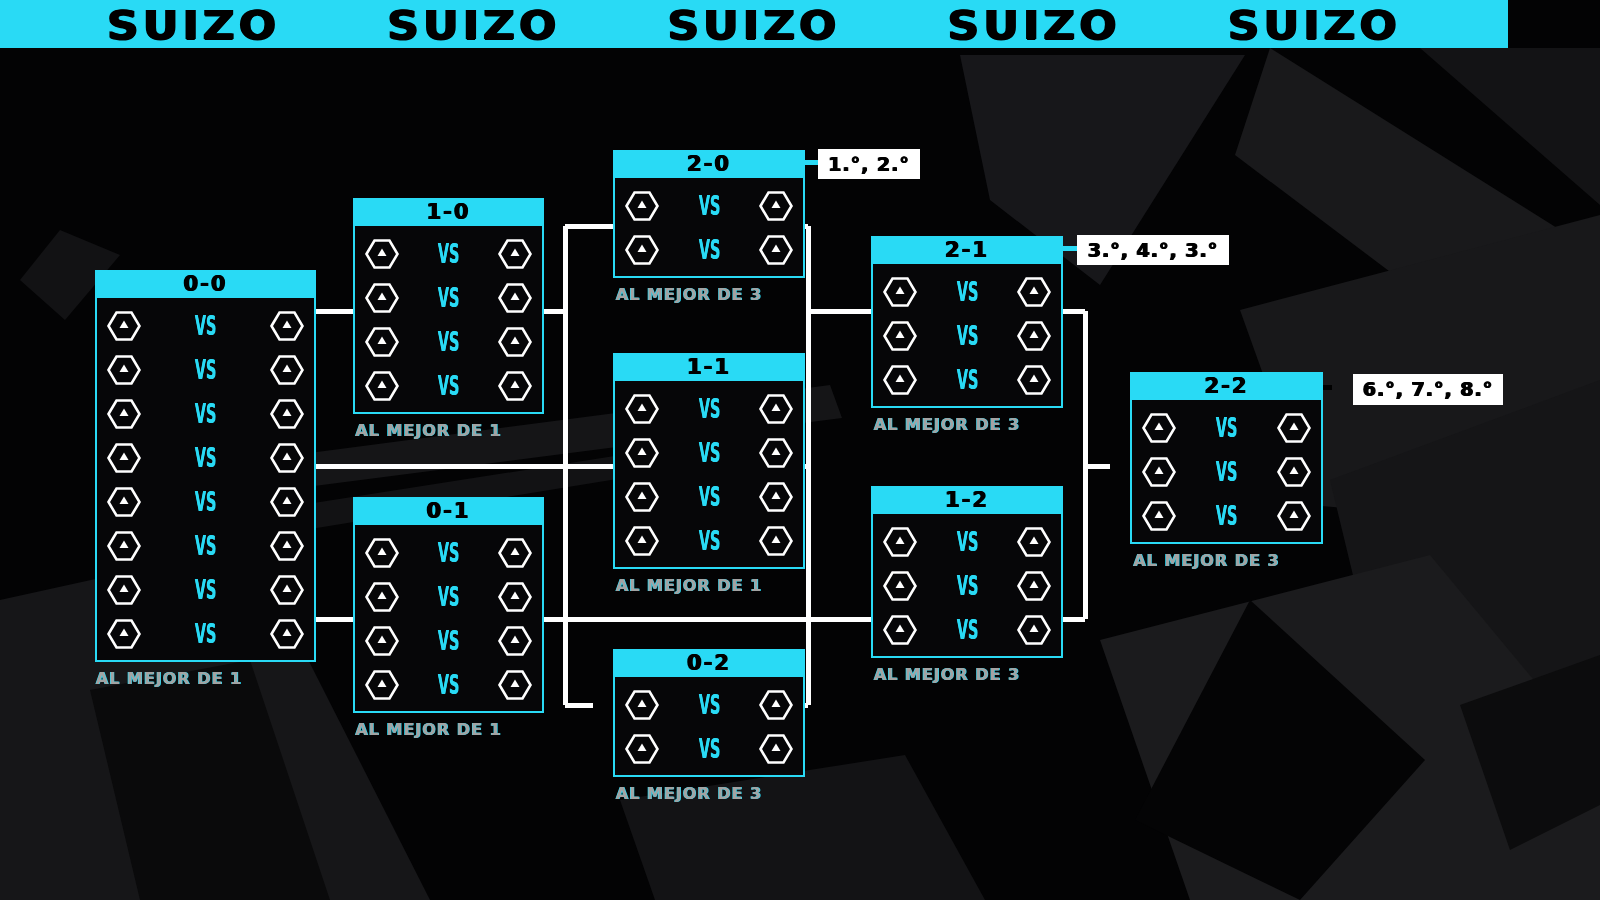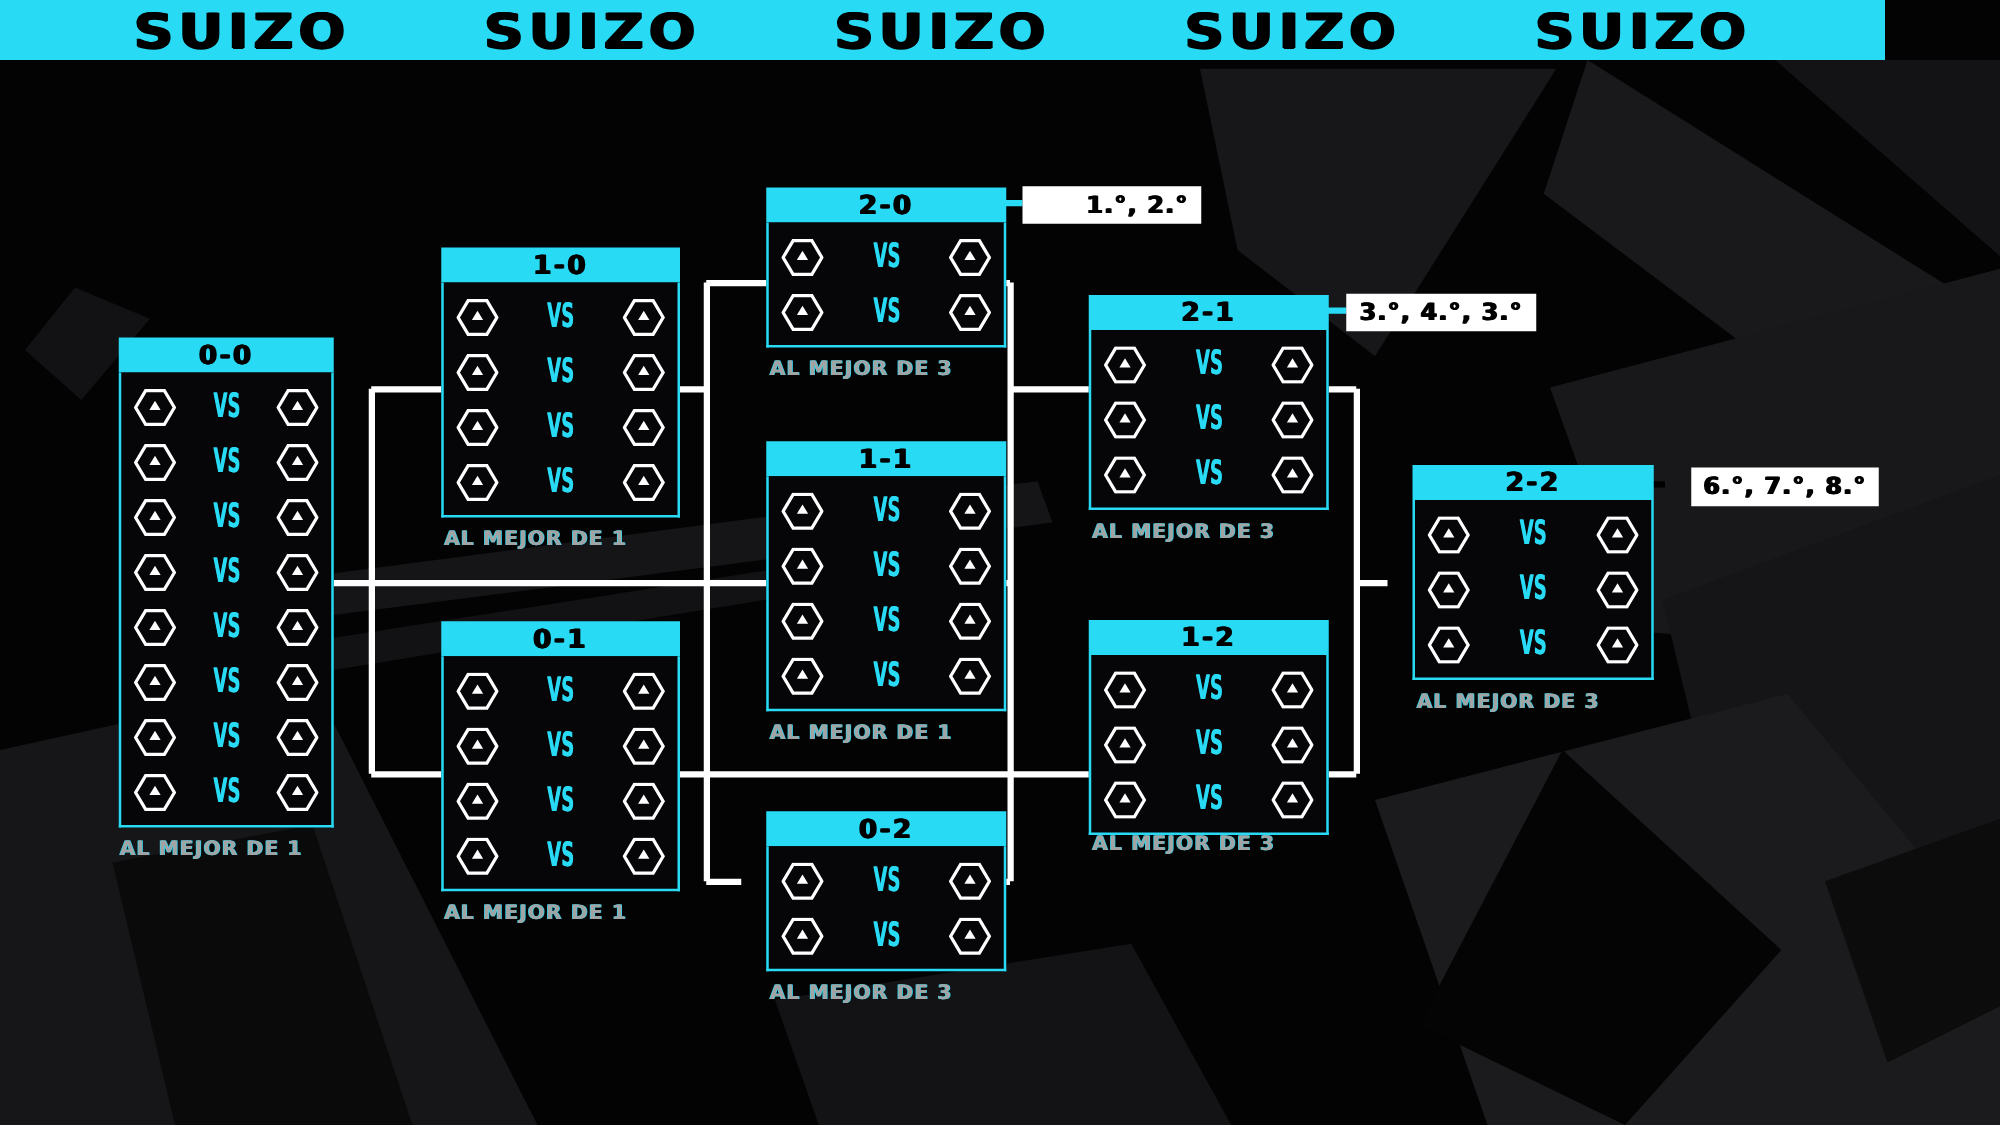--- a/index.html
+++ b/index.html
@@ -73,21 +73,21 @@
       <div class="hline" style="left: 297px; top: 308.5px; width: 268px; height: 5px;"></div>
       <div class="hline" style="left: 808px; top: 308.5px; width: 277px; height: 5px;"></div>
       <div class="hline" style="left: 297px; top: 616.5px; width: 788px; height: 5px;"></div>
       <div class="hline" style="left: 565px; top: 223.5px; width: 243px; height: 5px;"></div>
       <div class="hline" style="left: 565px; top: 702.5px; width: 28px; height: 5px;"></div>
       <div class="hline" style="left: 785px; top: 702.5px; width: 23px; height: 5px;"></div>
       <div class="vline" style="left: 294.5px; top: 311px; width: 5px; height: 308px;"></div>
       <div class="vline" style="left: 562.5px; top: 226px; width: 5px; height: 479px;"></div>
       <div class="vline" style="left: 805.5px; top: 226px; width: 5px; height: 479px;"></div>
       <div class="vline" style="left: 1082.5px; top: 311px; width: 5px; height: 308px;"></div>
-      <div class="box" style="left: 75px; top: 270px; width: 172px;">
+      <div class="box" style="left: 75px; top: 270px; width: 221px;">
         <div class="box-header">
           <span>0-0</span>
         </div>
         <div class="box-body" style="height: 364px;">
           <div class="match-row">
             <svg width="34" height="30" viewBox="0 0 34 30" class="hex-icon">
               <polygon points="1.5,15 9.5,1.5 24.5,1.5 32.5,15 24.5,28.5 9.5,28.5" fill="none" stroke="#fff" stroke-width="2.6"></polygon>
               <polygon points="17,9.5 21.5,17 12.5,17" fill="#fff"></polygon>
             </svg>
             <span class="vs">VS</span>
@@ -304,21 +304,21 @@
             <span class="vs">VS</span>
             <svg width="34" height="30" viewBox="0 0 34 30" class="hex-icon">
               <polygon points="1.5,15 9.5,1.5 24.5,1.5 32.5,15 24.5,28.5 9.5,28.5" fill="none" stroke="#fff" stroke-width="2.6"></polygon>
               <polygon points="17,9.5 21.5,17 12.5,17" fill="#fff"></polygon>
             </svg>
           </div>
         </div>
       </div>
       <div class="box-footer" style="left: 583px; top: 285px; width: 212px;">AL MEJOR DE 3</div>
       <div class="cline" style="left: 785px; top: 160px; width: 33px; height: 5px; background: rgb(41, 218, 245);"></div>
-      <div class="result-label" style="left: 818px; top: 149px; width: 102px; height: 30px; padding-left: 41px;">
+      <div class="result-label" style="left: 818px; top: 149px; width: 102px; height: 30px;">
         <span>1.°, 2.°</span>
       </div>
       <div class="box" style="left: 593px; top: 353px; width: 192px;">
         <div class="box-header">
           <span>1-1</span>
         </div>
         <div class="box-body" style="height: 188px;">
           <div class="match-row">
             <svg width="34" height="30" viewBox="0 0 34 30" class="hex-icon">
               <polygon points="1.5,15 9.5,1.5 24.5,1.5 32.5,15 24.5,28.5 9.5,28.5" fill="none" stroke="#fff" stroke-width="2.6"></polygon>
@@ -434,21 +434,21 @@
               <polygon points="17,9.5 21.5,17 12.5,17" fill="#fff"></polygon>
             </svg>
           </div>
         </div>
       </div>
       <div class="box-footer" style="left: 841px; top: 415px; width: 212px;">AL MEJOR DE 3</div>
       <div class="cline" style="left: 1043px; top: 246px; width: 34px; height: 5px; background: rgb(41, 218, 245);"></div>
       <div class="result-label" style="left: 1077px; top: 235px; width: 152px; height: 30px;">
         <span>3.°, 4.°, 3.°</span>
       </div>
-      <div class="box" style="left: 851px; top: 496px; width: 192px;">
+      <div class="box" style="left: 851px; top: 486px; width: 192px;">
         <div class="box-header">
           <span>1-2</span>
         </div>
         <div class="box-body" style="height: 144px;">
           <div class="match-row">
             <svg width="34" height="30" viewBox="0 0 34 30" class="hex-icon">
               <polygon points="1.5,15 9.5,1.5 24.5,1.5 32.5,15 24.5,28.5 9.5,28.5" fill="none" stroke="#fff" stroke-width="2.6"></polygon>
               <polygon points="17,9.5 21.5,17 12.5,17" fill="#fff"></polygon>
             </svg>
             <span class="vs">VS</span>

